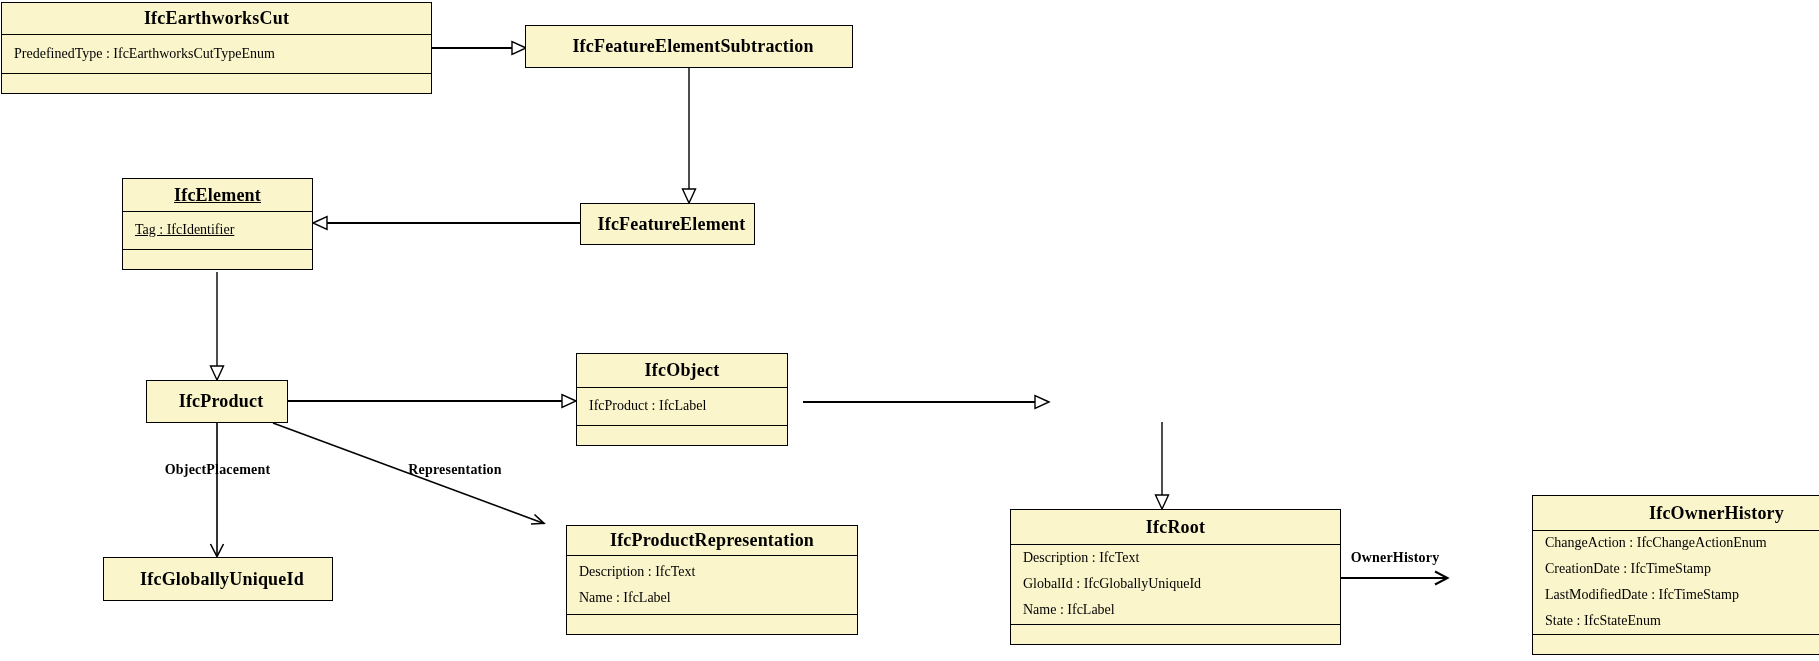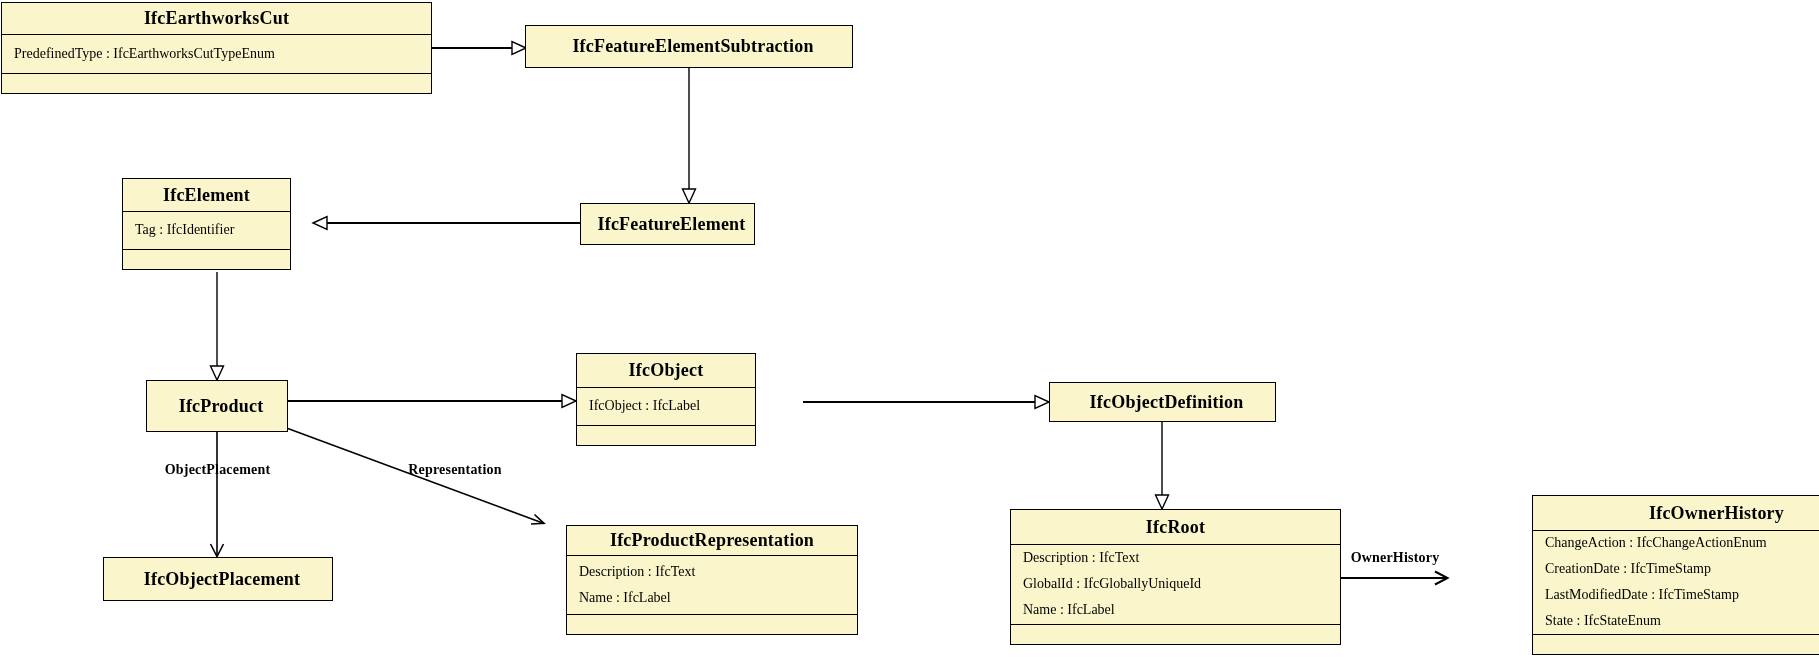--- a/index.html
+++ b/index.html
@@ -129,60 +129,57 @@
     <div class="uml-attrs" style="height:39.5px">
       <div>PredefinedType : IfcEarthworksCutTypeEnum</div>
     </div>
     <div class="uml-empty" style="height:19px"></div>
   </div>
 
   <div class="uml-class single" style="left:525px; top:25px; width:328px; height:43px;">
     <div class="uml-title">IfcFeatureElementSubtraction</div>
   </div>
 
-  <div class="uml-class multi" style="left:122px; top:178px; width:169px;">
+  <div class="uml-class multi" style="left:122px; top:178px; width:191px;text-decoration:underline;">
     <div class="uml-title" style="height:33px">IfcElement</div>
     <div class="uml-attrs" style="height:37.5px">
       <div>Tag : IfcIdentifier</div>
     </div>
     <div class="uml-empty" style="height:19px"></div>
   </div>
 
   <div class="uml-class single" style="left:580px; top:203px; width:175px; height:42px;">
     <div class="uml-title">IfcFeatureElement</div>
   </div>
 
-  <div class="uml-class single" style="left:146px; top:380px; width:142px; height:52px;">
+  <div class="uml-class single" style="left:146px; top:380px; width:142px; height:43px;">
     <div class="uml-title">IfcProduct</div>
   </div>
 
-  <div class="uml-class multi" style="left:576px; top:353px; width:180px;">
+  <div class="uml-class multi" style="left:576px; top:353px; width:212px;">
     <div class="uml-title" style="height:34px">IfcObject</div>
     <div class="uml-attrs" style="height:37.5px">
-      <div>IfcObject : IfcLabel</div>
-    </div>
-    <div class="uml-empty" style="height:19px"></div>
-  </div>
-
-  <div class="uml-class single" style="left:1049px; top:382px; width:227px; height:40px;">
-    <div class="uml-title">IfcObjectDefinition</div>
-  </div>
+      <div>IfcProduct : IfcLabel</div>
+    </div>
+    <div class="uml-empty" style="height:19px"></div>
+  </div>
+
 
   <div class="uml-class multi" style="left:1010px; top:509px; width:331px;">
     <div class="uml-title" style="height:35px">IfcRoot</div>
     <div class="uml-attrs" style="height:79.5px">
       <div>Description : IfcText</div>
       <div>GlobalId : IfcGloballyUniqueId</div>
       <div>Name : IfcLabel</div>
     </div>
     <div class="uml-empty" style="height:19px"></div>
   </div>
 
   <div class="uml-class single" style="left:103px; top:557px; width:230px; height:44px;">
-    <div class="uml-title">IfcObjectPlacement</div>
+    <div class="uml-title">IfcGloballyUniqueId</div>
   </div>
 
   <div class="uml-class multi" style="left:545px; top:525px; width:292px;margin-left:21px;">
     <div class="uml-title" style="height:30px">IfcProductRepresentation</div>
     <div class="uml-attrs" style="height:58.5px">
       <div>Description : IfcText</div>
       <div>Name : IfcLabel</div>
     </div>
     <div class="uml-empty" style="height:19px"></div>
   </div>

